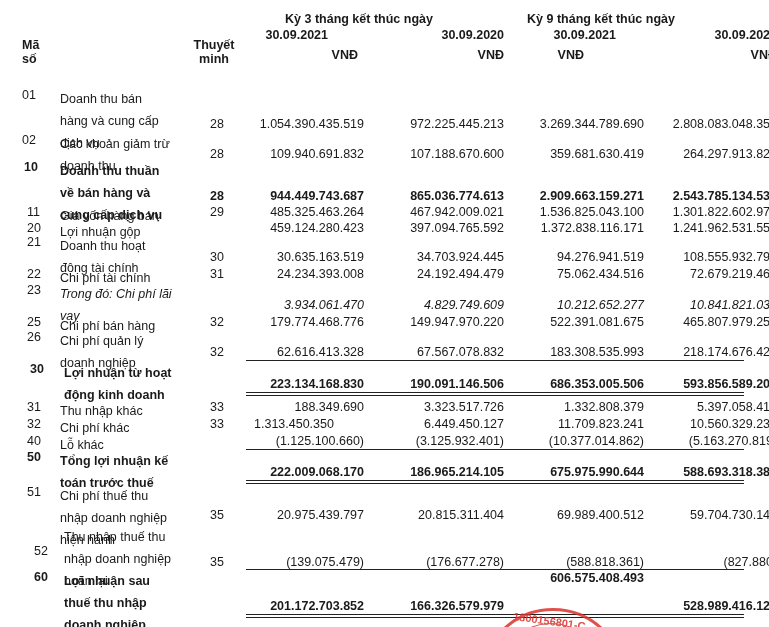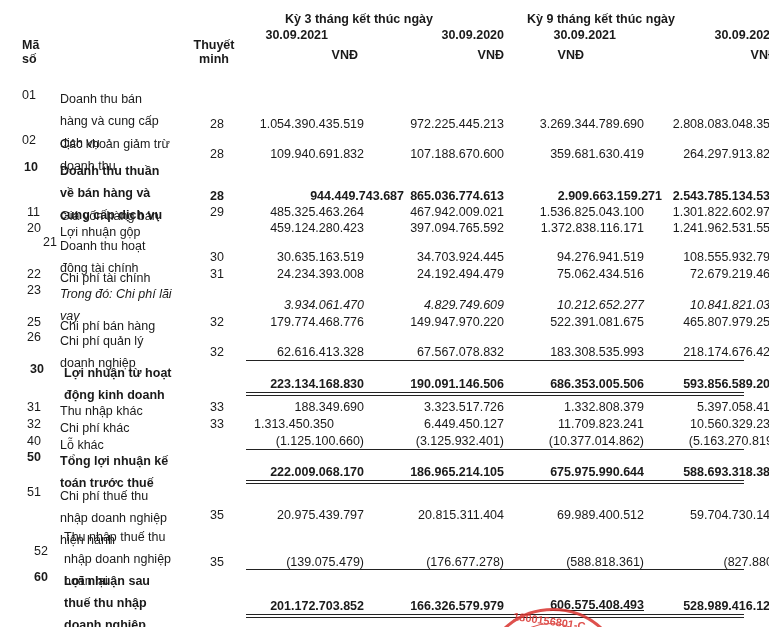--- a/index.html
+++ b/index.html
@@ -69,23 +69,23 @@
   <div class="num c1" style="top:147px;">109.940.691.832</div>
   <div class="num c2" style="top:147px;">107.188.670.600</div>
   <div class="num c3" style="top:147px;">359.681.630.419</div>
   <div class="num c4" style="top:147px;">264.297.913.826</div>
 </div>
 
 <div>
   <div class="code b" style="top:160px;left:24px;">10</div>
   <div class="desc b" style="top:160px;width:115px;">Doanh thu thuần về bán hàng và cung cấp dịch vụ</div>
   <div class="note b" style="top:189px;">28</div>
-  <div class="num b c1" style="top:189px;margin-left:40px;">944.449.743.687</div>
+  <div class="num b c1" style="top:189px;">944.449.743.687</div>
   <div class="num b c2" style="top:189px;">865.036.774.613</div>
-  <div class="num b c3" style="top:189px;padding-left:18px;">2.909.663.159.271</div>
+  <div class="num b c3" style="top:189px;">2.909.663.159.271</div>
   <div class="num b c4" style="top:189px;">2.543.785.134.533</div>
 </div>
 
 <div>
   <div class="code" style="top:205px;left:27px;">11</div>
   <div class="desc" style="top:205px;">Giá vốn hàng bán</div>
   <div class="note" style="top:205px;">29</div>
   <div class="num c1" style="top:205px;">485.325.463.264</div>
   <div class="num c2" style="top:205px;">467.942.009.021</div>
   <div class="num c3" style="top:205px;">1.536.825.043.100</div>
@@ -95,21 +95,21 @@
 <div>
   <div class="code" style="top:221px;left:27px;">20</div>
   <div class="desc" style="top:221px;">Lợi nhuận gộp</div>
   <div class="num c1" style="top:221px;">459.124.280.423</div>
   <div class="num c2" style="top:221px;">397.094.765.592</div>
   <div class="num c3" style="top:221px;">1.372.838.116.171</div>
   <div class="num c4" style="top:221px;">1.241.962.531.558</div>
 </div>
 
 <div>
-  <div class="code" style="top:235px;left:27px;text-align:right;">21</div>
+  <div class="code" style="top:235px;left:27px;">21</div>
   <div class="desc" style="top:235px;width:100px;">Doanh thu hoạt động tài chính</div>
   <div class="note" style="top:250px;">30</div>
   <div class="num c1" style="top:250px;">30.635.163.519</div>
   <div class="num c2" style="top:250px;">34.703.924.445</div>
   <div class="num c3" style="top:250px;">94.276.941.519</div>
   <div class="num c4" style="top:250px;">108.555.932.791</div>
 </div>
 
 <div>
   <div class="code" style="top:267px;left:27px;">22</div>
@@ -220,21 +220,21 @@
   <div class="num c3" style="top:555px;">(588.818.361)</div>
   <div class="num c4" style="top:555px;">(827.880)</div>
 </div>
 <div class="line" style="left:246px;width:498px;top:569px;"></div>
 
 <div>
   <div class="code b" style="top:570px;left:34px;">60</div>
   <div class="desc b" style="top:570px;width:100px;left:64px;">Lợi nhuận sau thuế thu nhập doanh nghiệp</div>
   <div class="num b c1" style="top:599px;">201.172.703.852</div>
   <div class="num b c2" style="top:599px;">166.326.579.979</div>
-  <div class="num b c3" style="top:598px;text-decoration:underline;">606.575.408.493</div>
+  <div class="num b c3" style="top:571px;">606.575.408.493</div>
   <div class="num b c4" style="top:599px;">528.989.416.122</div>
 </div>
 <div class="dline" style="left:246px;width:498px;top:614px;"></div>
 
 <div class="stamp">
   <div class="stamp-inner"></div>
   <div class="stamp-text">1800156801-C</div>
 </div>
 
 </body></html>

